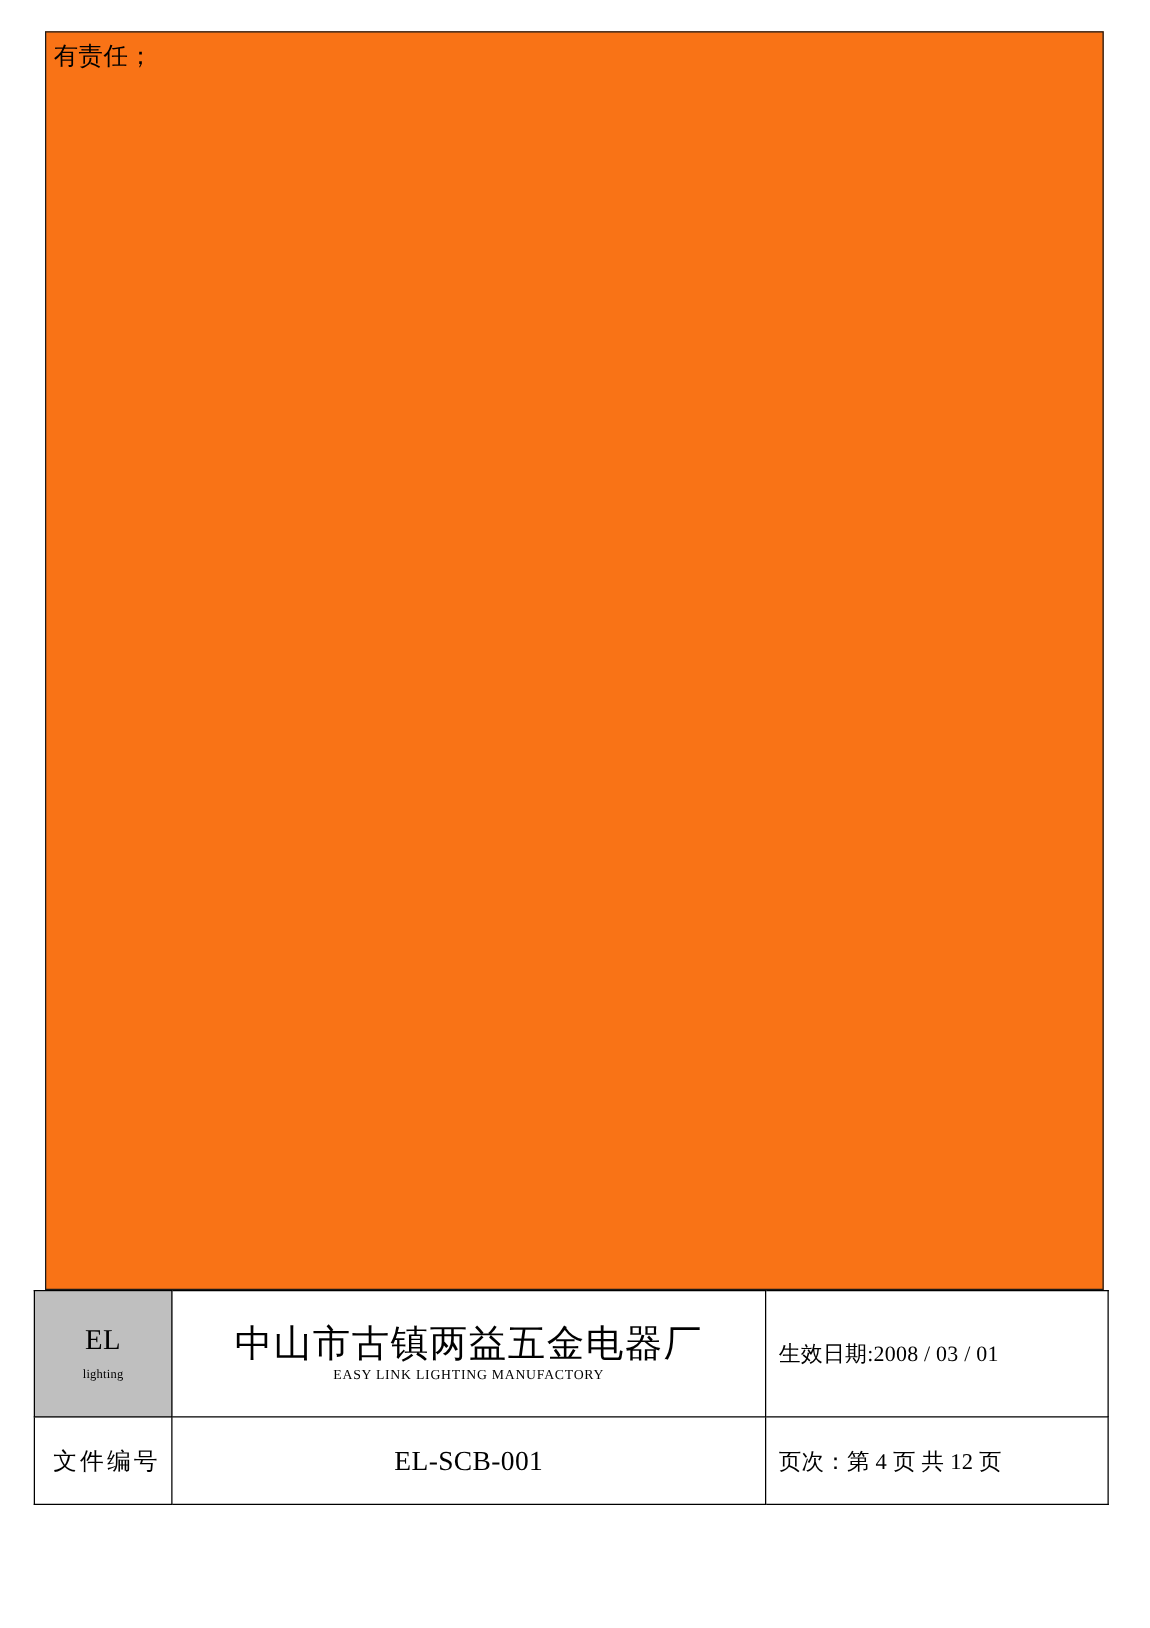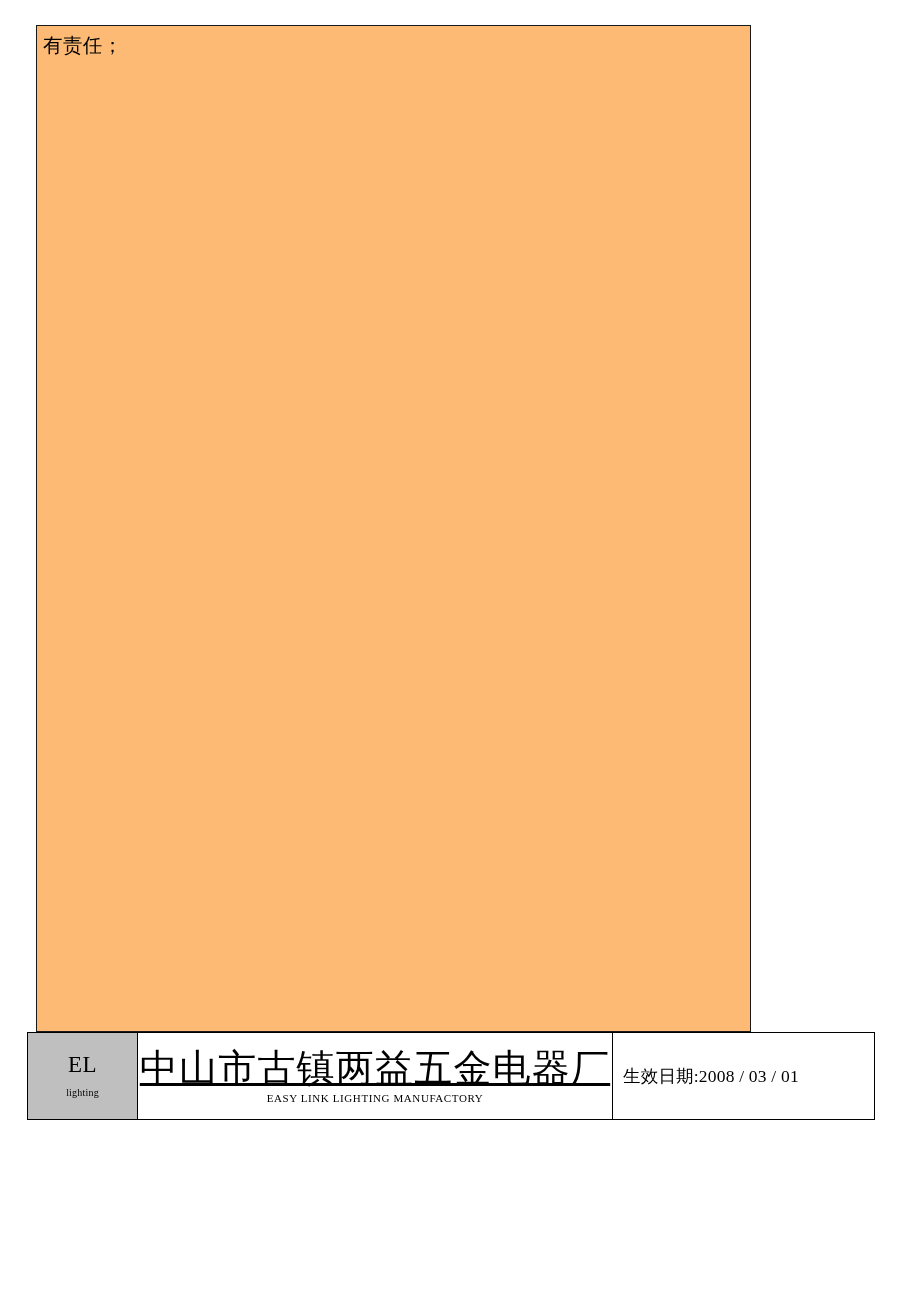--- a/index.html
+++ b/index.html
@@ -14,25 +14,25 @@
     font-family: "Liberation Serif", "DejaVu Serif", serif;
     color: #000000;
     overflow: hidden;
   }
 
   
   .content-frame {
     position: absolute;
     left: 36px;
     top: 25px;
-    width: 715px;
+    width: 847px;
     height: 1007px;
     box-sizing: border-box;
     border: 1.4px solid #1a1a1a;
-    background: #fdba74;
+    background: #f97316;
   }
   .content-body {
     padding: 6px 0 0 6px;
   }
   .content-line {
     font-size: 19.5px;
     line-height: 28px;
     letter-spacing: 0.4px;
     white-space: pre-wrap;
   }
@@ -41,21 +41,21 @@
   .footer-table {
     position: absolute;
     left: 27px;
     top: 1032px;
     width: 834px;
     border-collapse: collapse;
     table-layout: fixed;
   }
   .footer-table td {
     border: 1.3px solid #000000;
-    padding: 0;
+    padding: 12px;
     vertical-align: middle;
   }
 
   .col-logo   { width: 109px; }
   .col-center { width: 474px; }
   .col-right  { width: 251px; }
 
   
   .row-head td { height: 76px; }
   .row-name td { height: 47px; }
@@ -80,25 +80,24 @@
     letter-spacing: 0.2px;
   }
 
   
   .cell-company {
     text-align: center;
     padding: 3px 0 5px 0 !important;
   }
   .company-cn {
     display: block;
-    font-size: 38px;
+    font-size: 30px;
     letter-spacing: 1.2px;
     line-height: 1.18;
     white-space: nowrap;
-    text-decoration: underline;
   }
   .company-en {
     display: block;
     font-size: 11px;
     letter-spacing: 0.6px;
     margin-top: 1px;
     white-space: nowrap;
   }
 
   
@@ -153,14 +152,25 @@
       <td class="cell-company col-center">
         <span class="company-cn">中山市古镇两益五金电器厂</span>
         <span class="company-en">EASY   LINK   LIGHTING   MANUFACTORY</span>
       </td>
       <td class="cell-info info-date col-right">
         <span>生效日期:2008 / 03   / 01</span>
       </td>
     </tr>
 
 
+    <tr class="row-code">
+      <td class="cell-label label-wide col-logo">
+        <span>文件编号</span>
+      </td>
+      <td class="cell-value value-code col-center">
+        <span>EL-SCB-001</span>
+      </td>
+      <td class="cell-info col-right">
+        <span>页次：第 4 页 共 12 页</span>
+      </td>
+    </tr>
   </tbody>
 </table>
 
 </body></html>

